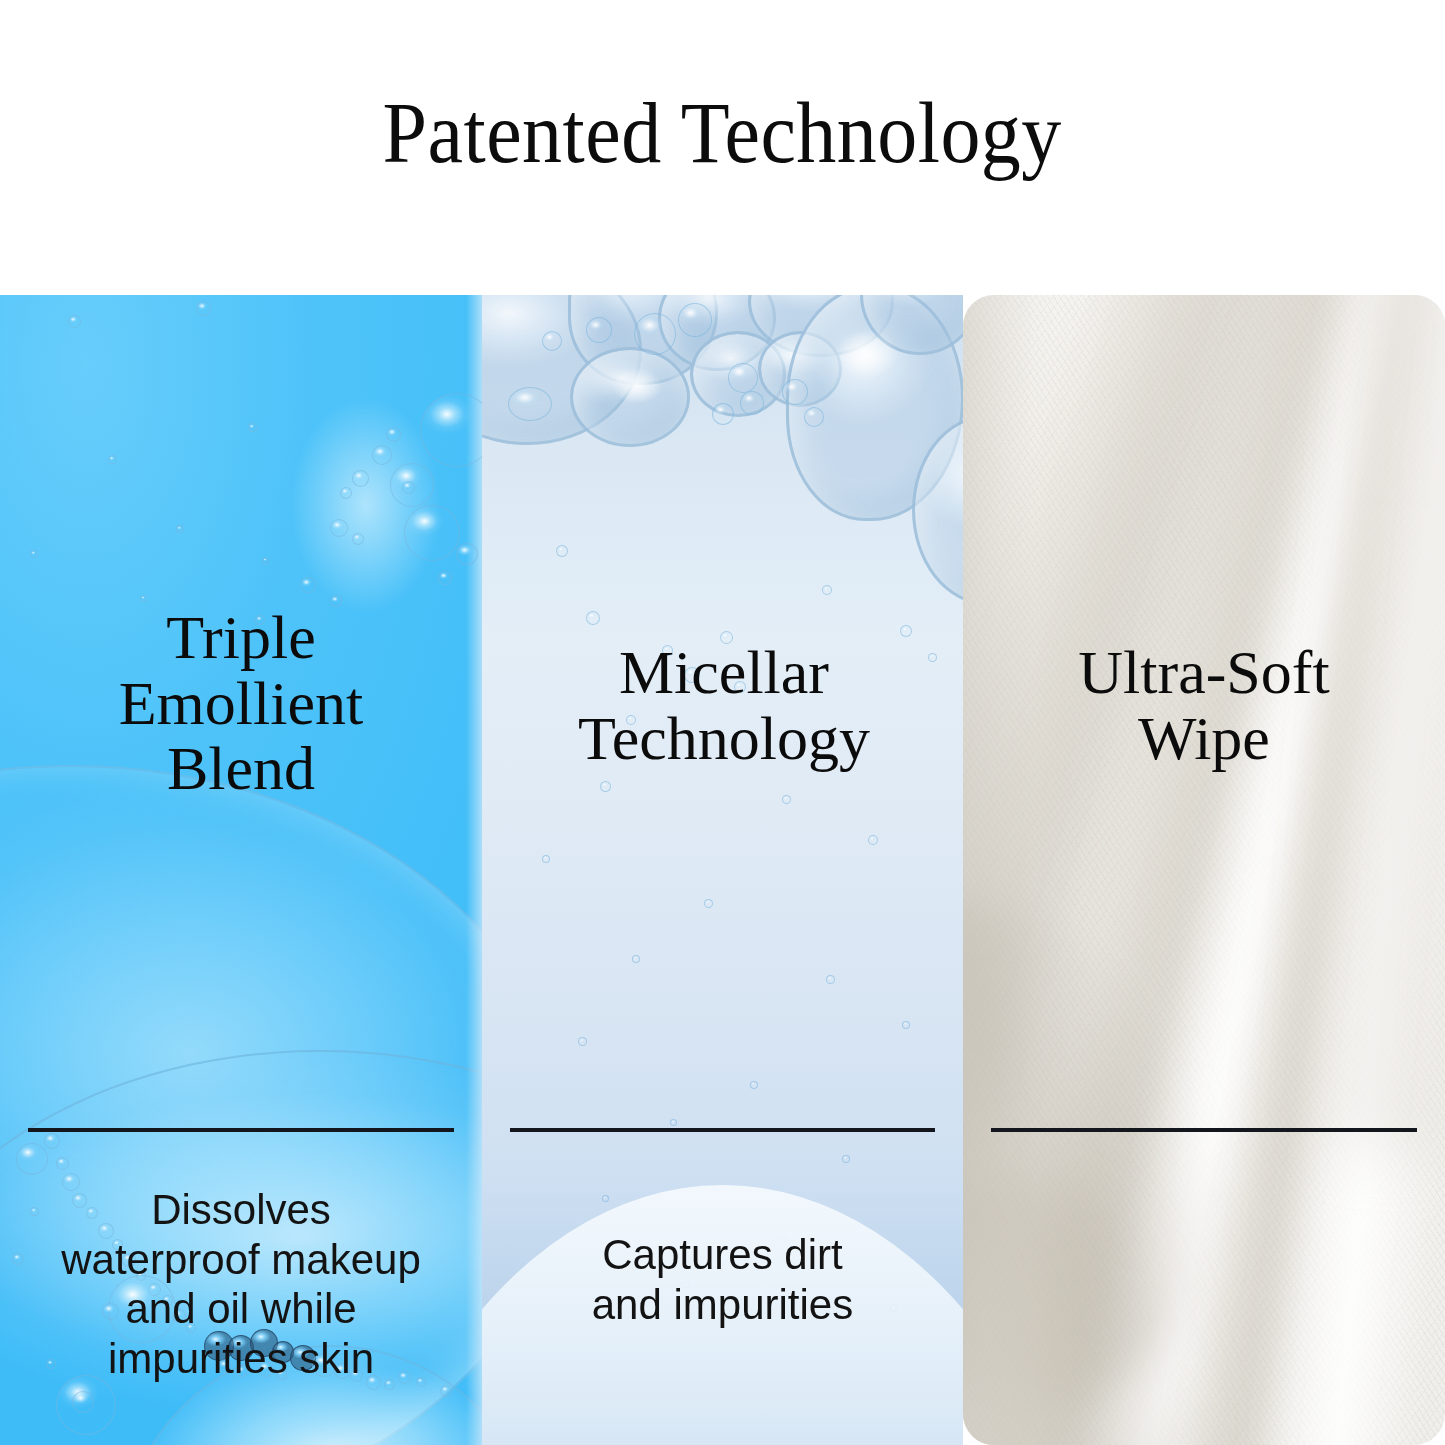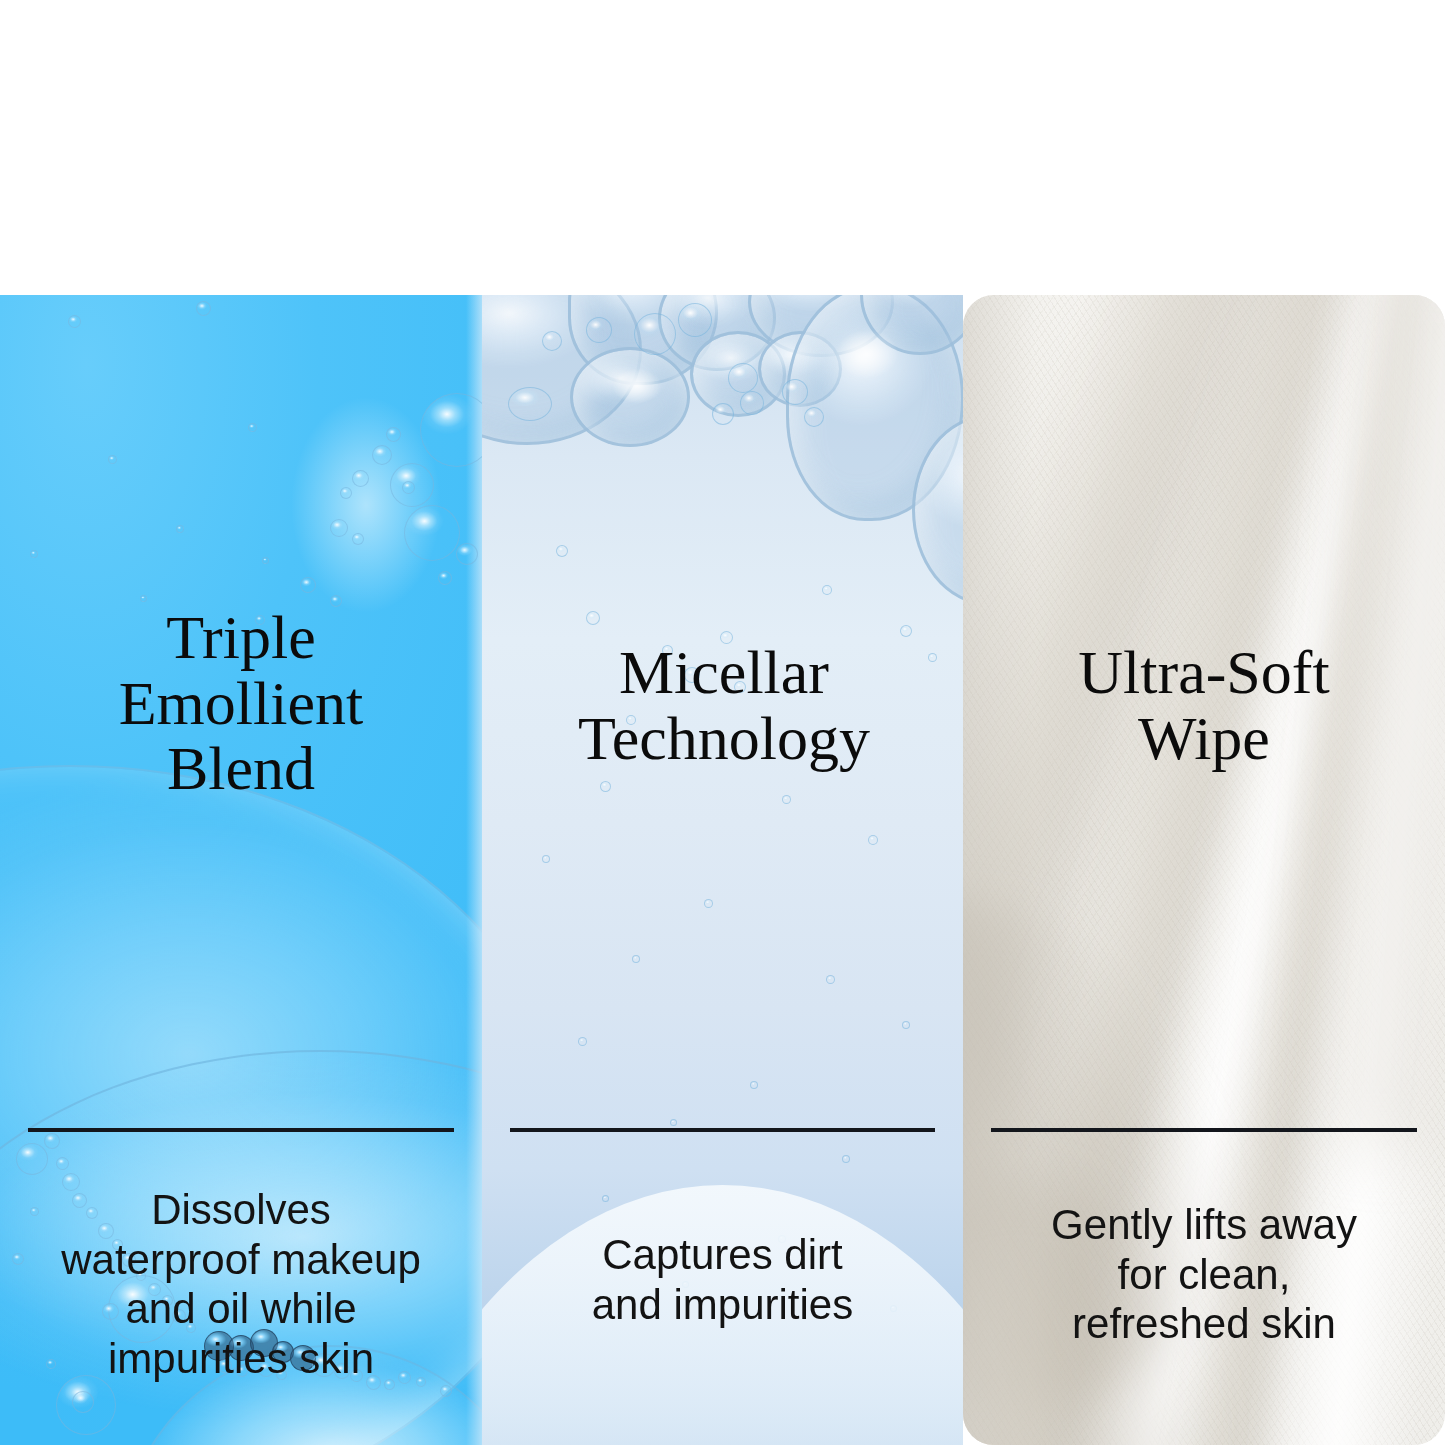--- a/index.html
+++ b/index.html
@@ -276,20 +276,23 @@
     bottom: 0;
     width: 120px;
     background: linear-gradient(90deg, rgba(198,193,183,0.50) 0%, rgba(214,210,200,0.12) 60%, rgba(255,255,255,0) 100%);
   }
 </style>
 </head>
 <body>
 
 <div id="page">
 
+  <div class="header">
+    <div class="page-title">Patented Technology</div>
+  </div>
 
   <div class="panels">
 
     <div class="panel panel-1">
       <div class="tex p1-base"></div>
 
       <div class="tex">
         <div class="p1-gloss"></div>
         <div class="p1-drop-a"></div>
         <div class="p1-drop-b"></div>
@@ -474,19 +477,16 @@
         <div class="p3-shadow-left"></div>
       </div>
 
       <div class="panel-content">
         <div class="panel-heading" style="margin-top:345px;">Ultra-Soft
 Wipe</div>
       </div>
 
       <div class="divider"></div>
 
-      <div class="panel-caption" style="top:905px;">Gently lifts away
-for clean,
-refreshed skin</div>
     </div>
 
   </div>
 </div>
 
 </body></html>

